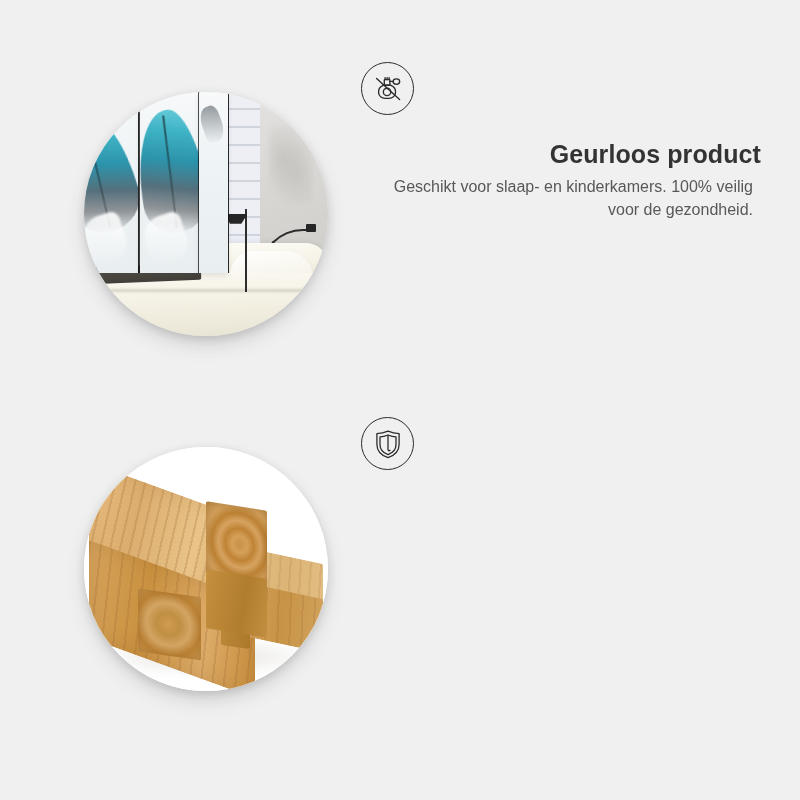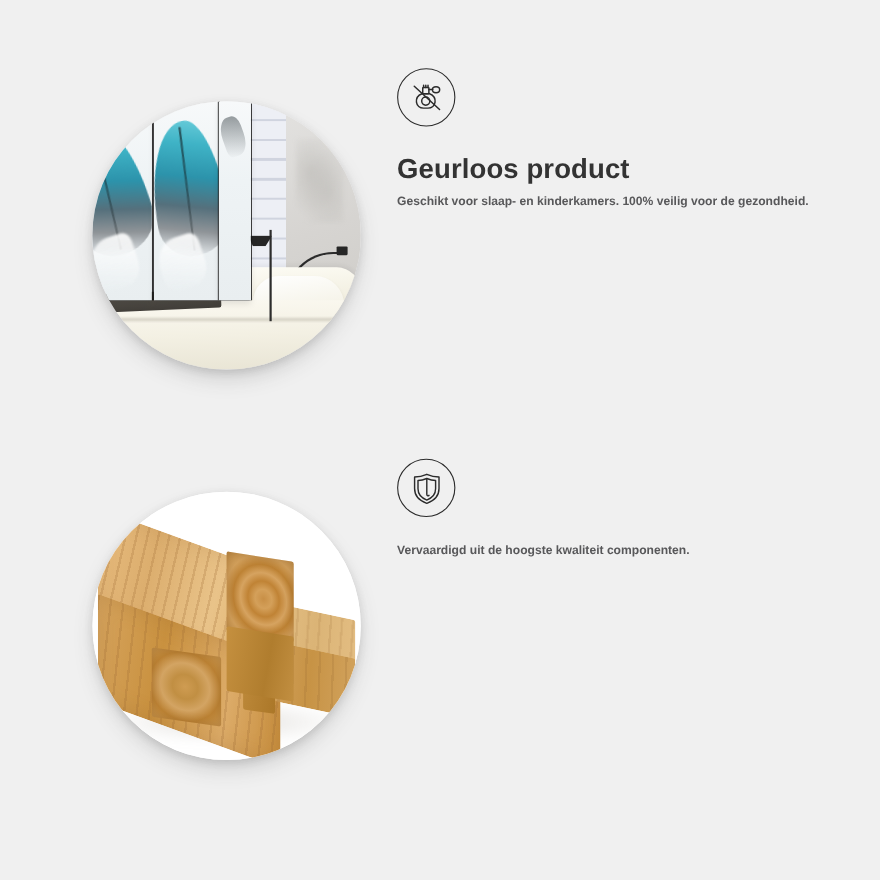--- a/index.html
+++ b/index.html
@@ -15,20 +15,21 @@
     background: #f0f0f0;
     font-family: "Liberation Sans", sans-serif;
     -webkit-font-smoothing: antialiased;
   }
 
   .page {
     position: relative;
     width: 770px;
     height: 800px;
     background: #f0f0f0;
+    text-align: right;
   }
 
   
   .feature {
     position: absolute;
     left: 0;
     width: 800px;
   }
   .feature-1 { top: 62px; height: 310px; }
   .feature-2 { top: 417px; height: 310px; }
@@ -316,22 +317,22 @@
     font-size: 25px;
     font-weight: 700;
     color: #333333;
     letter-spacing: .1px;
     line-height: 1.2;
     margin-bottom: 7px;
     white-space: nowrap;
   }
 
   .feature-desc {
-    font-size: 11px;
-    font-weight: 700;
+    font-size: 16px;
+    font-weight: 400;
     color: #58585a;
     line-height: 1.42;
     max-width: 392px;
   }
 </style>
 </head>
 <body>
 
 <div class="page">
 
@@ -402,17 +403,16 @@
     </div>
 
     <div class="info">
       <div class="icon-badge">
         <svg width="30" height="32" viewBox="0 0 30 32" fill="none" stroke="#2b2b2b" stroke-width="1.3" stroke-linecap="round" stroke-linejoin="round">
           <path d="M15 3.2 C11.1 4.9 7.6 5.6 3.9 5.6 L3.9 16.2 C3.9 23 8.4 27.4 15 29.6 C21.6 27.4 26.1 23 26.1 16.2 L26.1 5.6 C22.4 5.6 18.9 4.9 15 3.2 Z"></path>
           <path d="M15 7.0 C12.2 8.2 9.6 8.8 7.0 8.8 L7.0 16.4 C7.0 21.4 10.2 24.8 15 26.6 C19.8 24.8 23 21.4 23 16.4 L23 8.8 C20.4 8.8 17.8 8.2 15 7.0 Z"></path>
           <path d="M15 7.6 L15 21.4 C15 22.6 15.9 23.2 17.0 22.3"></path>
         </svg>
       </div>
-      <p class="feature-desc">Vervaardigd uit de hoogste kwaliteit componenten.</p>
     </div>
   </section>
 
 </div>
 
 </body></html>

